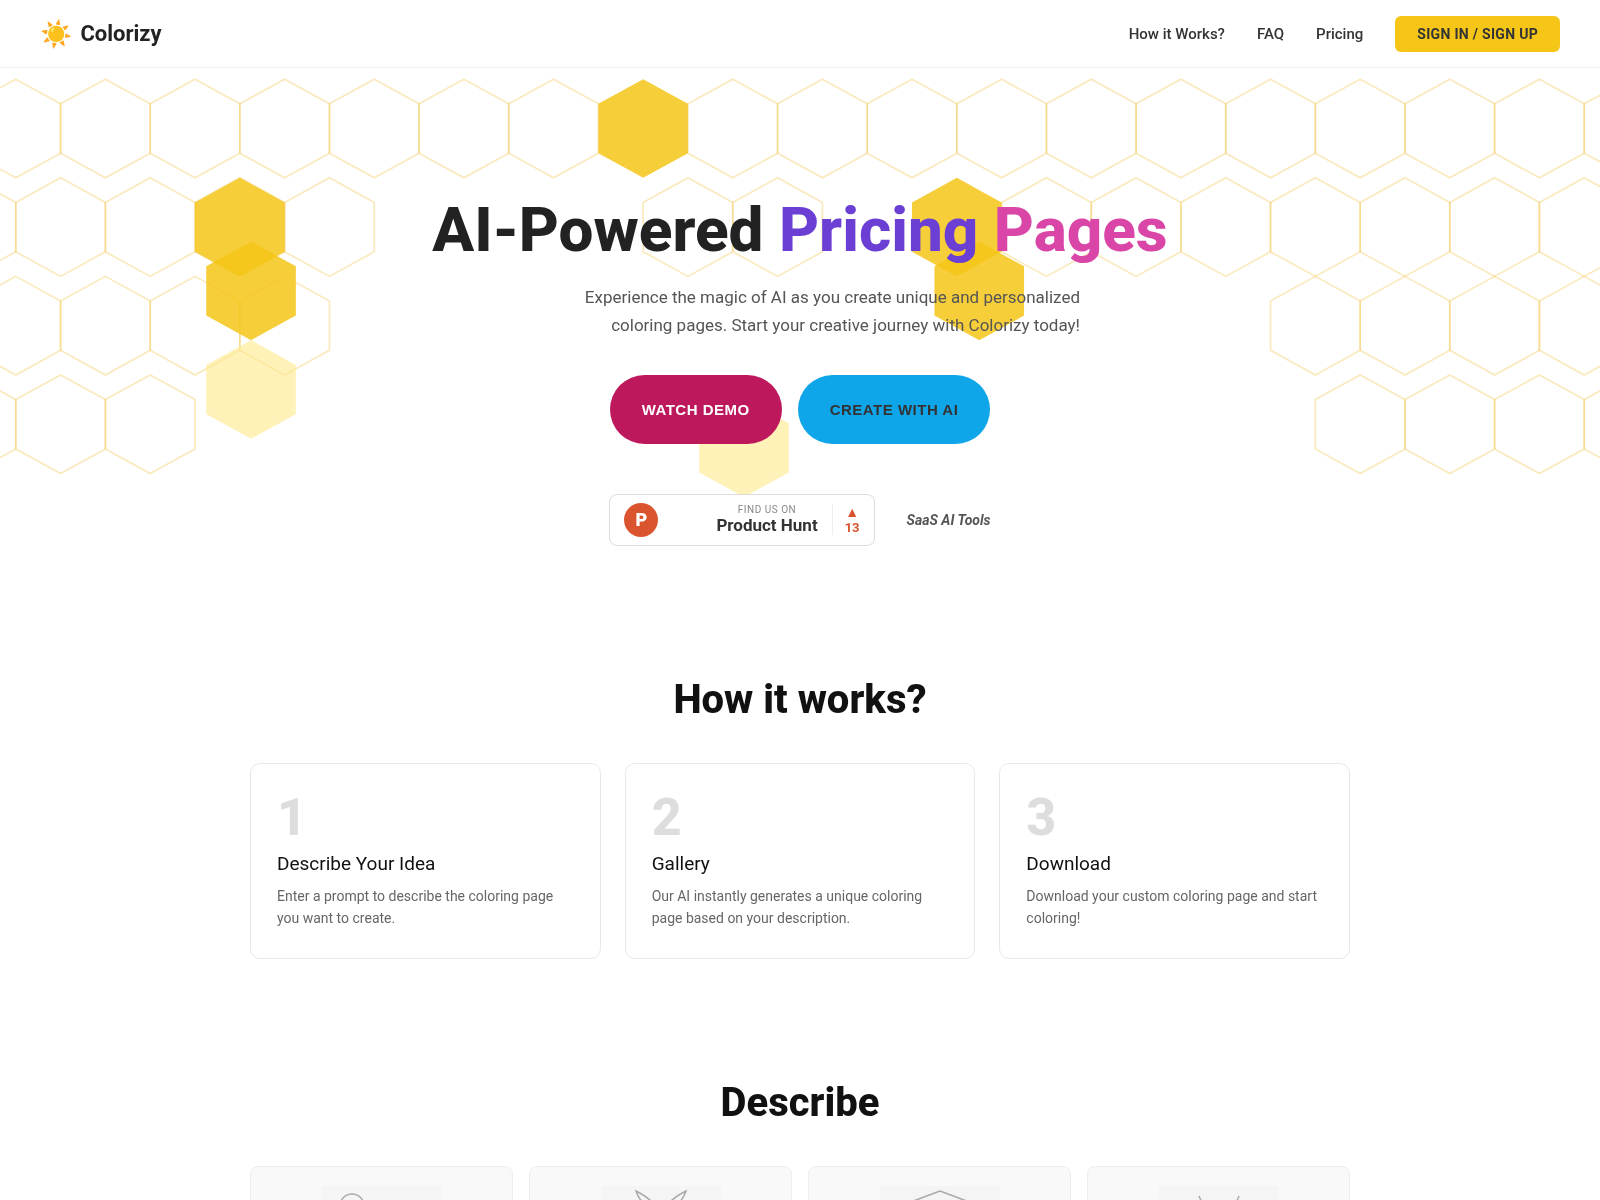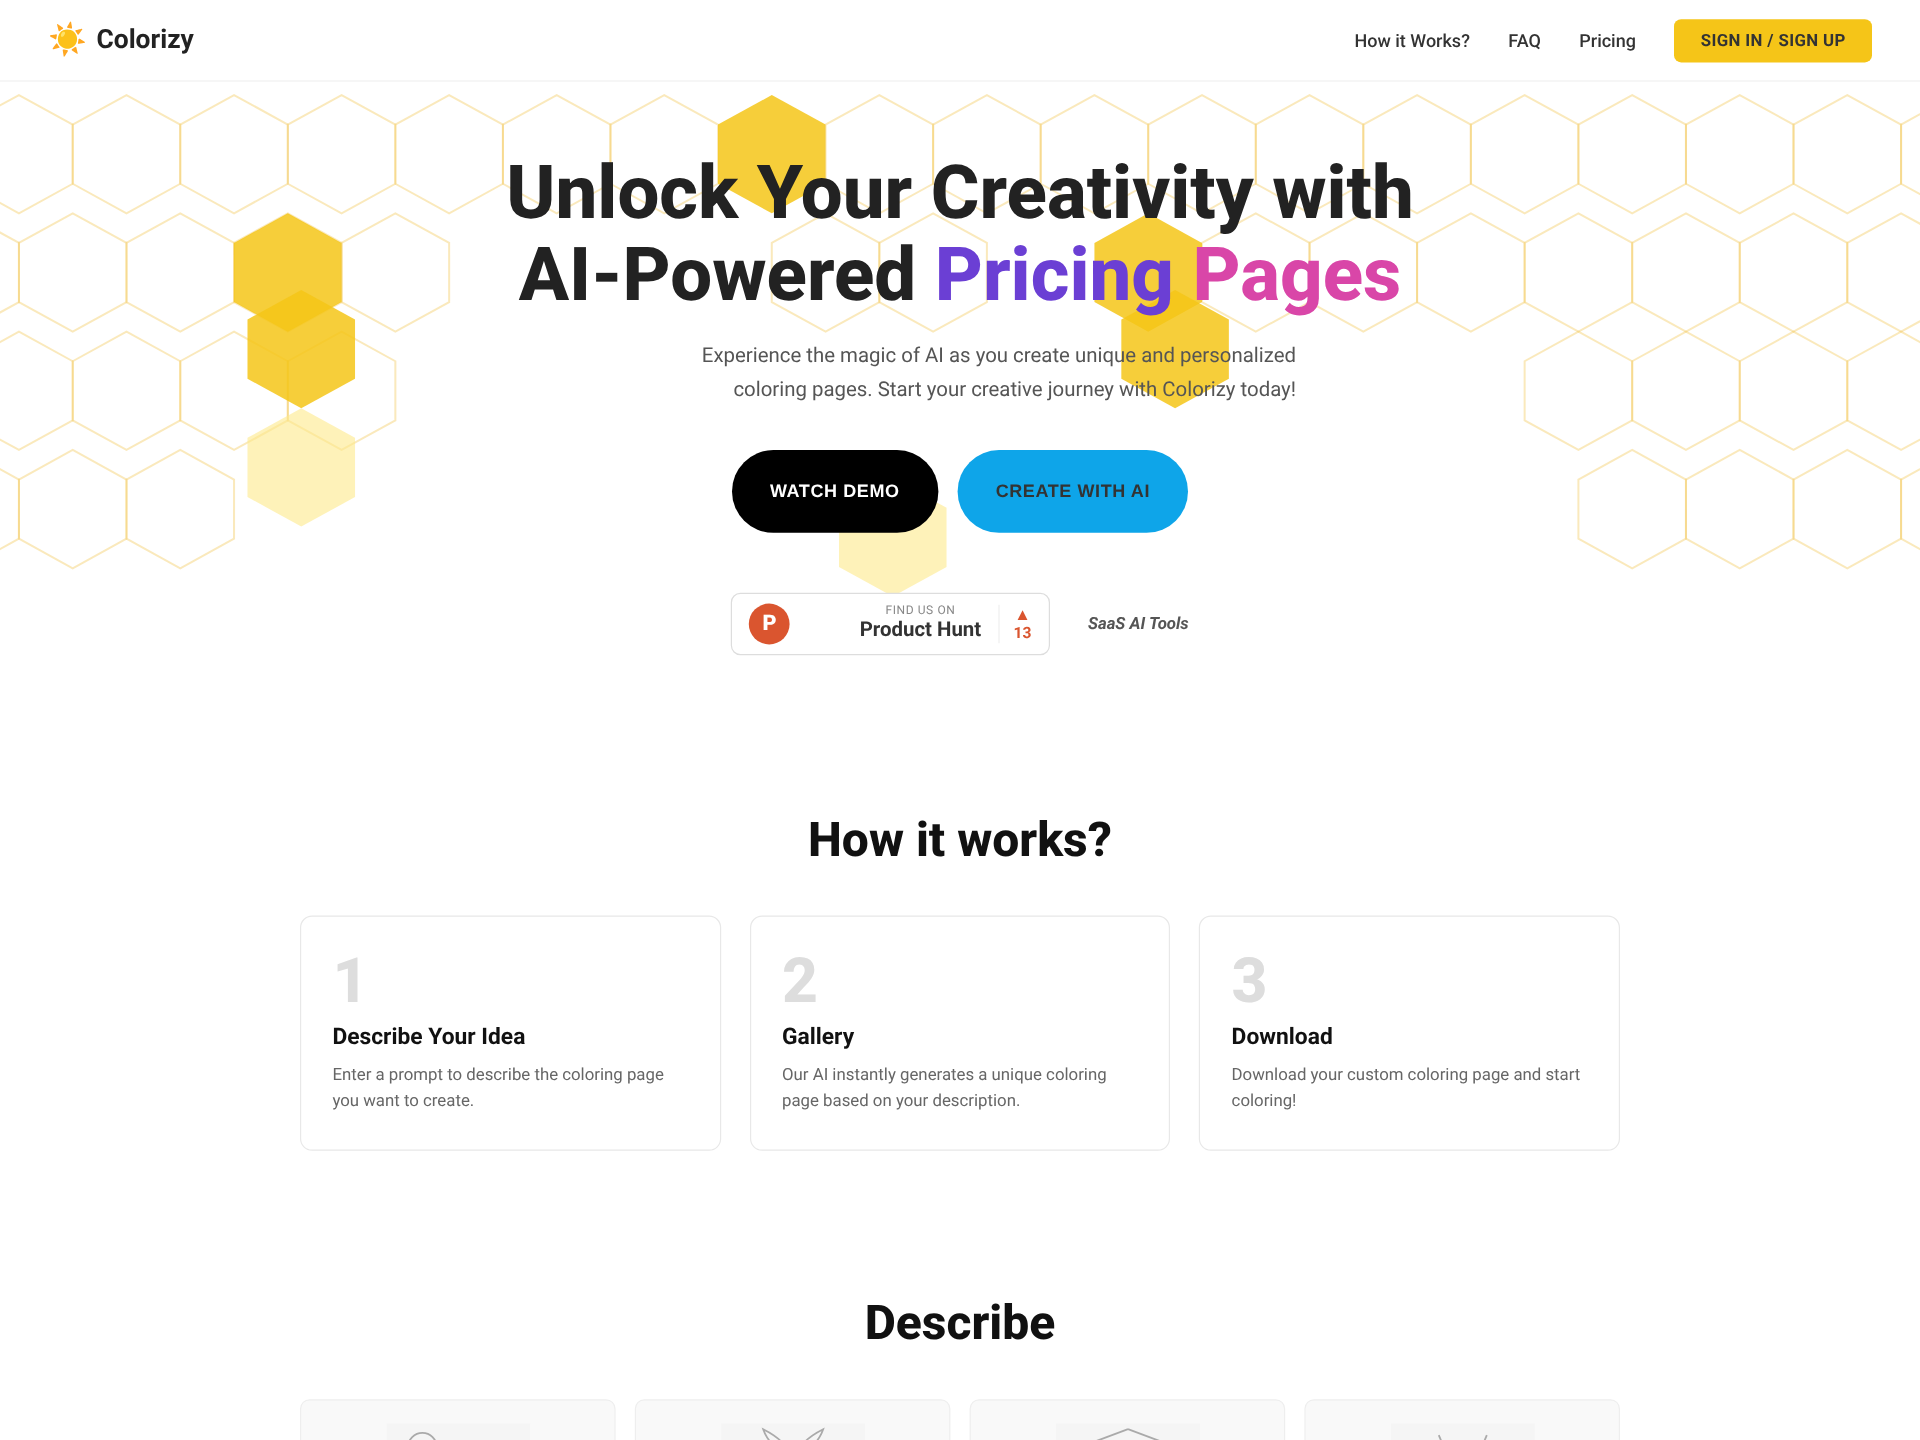--- a/index.html
+++ b/index.html
@@ -43,21 +43,21 @@
     .hero-title .colored { color: #6b3fd4; }
     .hero-title .colored2 { color: #d946a8; }
 
     .hero-subtitle {
       font-size: 17px; color: #555; max-width: 560px; margin: 0 auto 36px; line-height: 1.6; text-align: right;
     }
 
     .hero-buttons { display: flex; justify-content: center; gap: 16px; margin-bottom: 50px; }
 
     .btn-watch {
-      background: #000000; color: #fff; font-weight: 700; font-size: 15px;
+      background: #be185d; color: #fff; font-weight: 700; font-size: 15px;
       padding: 14px 32px; border-radius: 50px; border: none; cursor: pointer;
       text-transform: uppercase; letter-spacing: 0.5px;
     }
     .btn-create {
       background: #0ea5e9; color: #333; font-weight: 700; font-size: 15px;
       padding: 26px 32px; border-radius: 50px; border: none; cursor: pointer;
       text-transform: uppercase; letter-spacing: 0.5px;
     }
 
     
@@ -89,21 +89,21 @@
 
     
     .how-section { padding: 70px 40px 60px; text-align: center; background: #fff; }
     .section-title { font-size: 40px; font-weight: 800; color: #111; margin-bottom: 40px; }
     .steps-grid { display: grid; grid-template-columns: repeat(3, 1fr); gap: 24px; max-width: 1100px; margin: 0 auto; }
     .step-card {
       border: 1.5px solid #e8e8e8; border-radius: 10px; padding: 28px 26px;
       text-align: left; background: #fff;
     }
     .step-number { font-size: 52px; font-weight: 800; color: #ddd; margin-bottom: 8px; line-height: 1; }
-    .step-title { font-size: 19px; font-weight: 700; color: #111; margin-bottom: 10px; }
+    .step-title { font-size: 19px; font-weight: 400; color: #111; margin-bottom: 10px; }
     .step-desc { font-size: 14px; color: #666; line-height: 1.6; }
 
     
     .gallery-section { padding: 60px 40px 30px; text-align: center; background: #fff; }
     .gallery-grid { display: grid; grid-template-columns: repeat(4, 1fr); gap: 16px; max-width: 1100px; margin: 0 auto; }
     .gallery-item {
       border: 1px solid #eee; border-radius: 8px; overflow: hidden; background: #f9f9f9;
       height: 130px; display: flex; align-items: center; justify-content: center;
     }
   </style>
@@ -191,21 +191,21 @@
     <polygon class="hex-outline" points="1540,274 1580,296 1580,340 1540,362 1500,340 1500,296"></polygon>
 
     <polygon class="hex-filled-yellow" points="310,155 350,177 350,221 310,243 270,221 270,177" opacity="0.75"></polygon>
     <polygon class="hex-filled-light" points="310,243 350,265 350,309 310,331 270,309 270,265" opacity="0.45"></polygon>
     <polygon class="hex-filled-yellow" points="960,155 1000,177 1000,221 960,243 920,221 920,177" opacity="0.75"></polygon>
     <polygon class="hex-filled-light" points="750,295 790,317 790,361 750,383 710,361 710,317" opacity="0.4"></polygon>
   </svg>
 
   <div class="hero-content">
     <h1 class="hero-title">
-      <span>Unlock Your Creativity with</span><br>
+      <br>
       <span>AI-Powered </span><span class="colored">Pricing</span><span class="colored2"> Pages</span>
     </h1>
     <p class="hero-subtitle">Experience the magic of AI as you create unique and personalized coloring pages. Start your creative journey with Colorizy today!</p>
     <div class="hero-buttons">
       <button class="btn-watch">WATCH DEMO</button>
       <button class="btn-create">CREATE WITH AI</button>
     </div>
   </div>
 
   <div class="badges-row">

